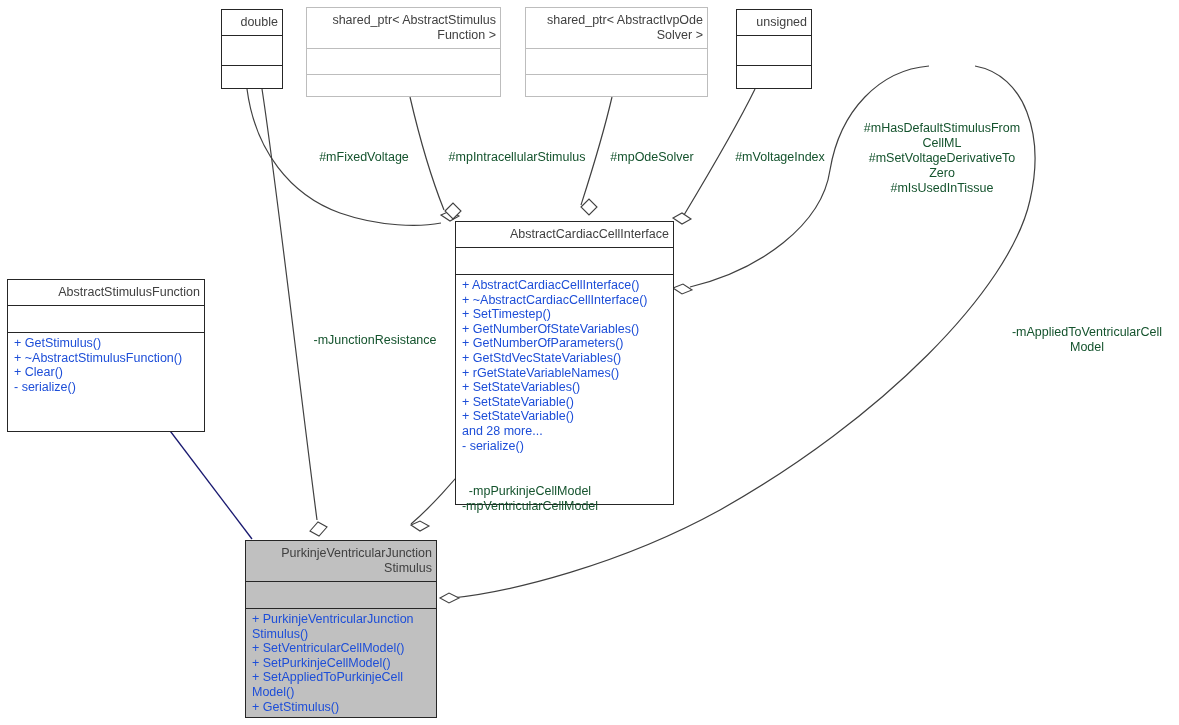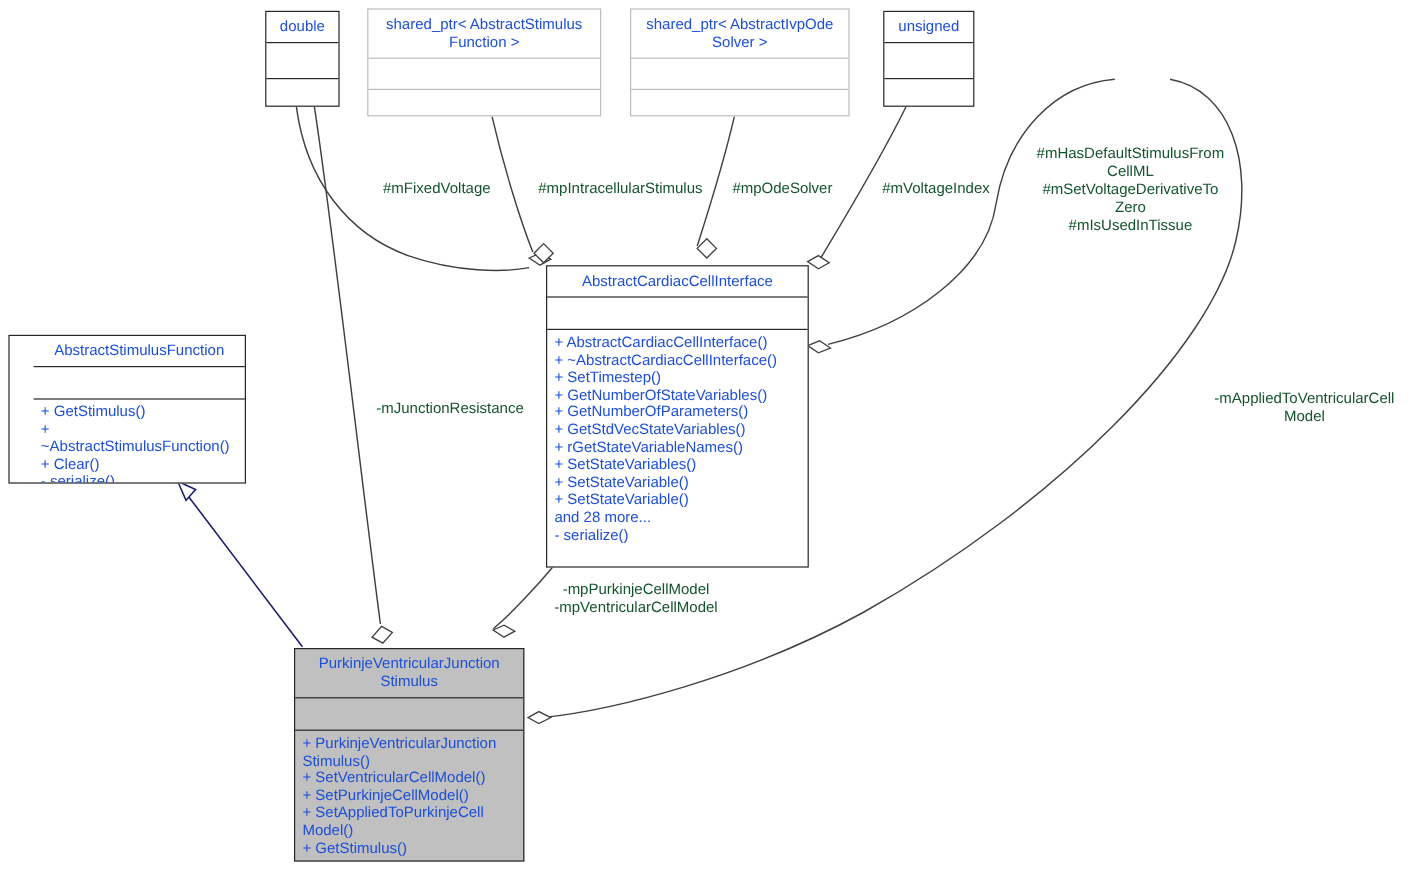--- a/index.html
+++ b/index.html
@@ -40,23 +40,23 @@
   }
   .umlbox.filled {
     background: #c0c0c0;
     border: 1px solid #262626;
   }
   .umlbox .sec {
     box-sizing: border-box;
     overflow: hidden;
   }
   .umlbox .sec.title {
-    text-align: center;
+    text-align: right;
     font-size: 12.5px;
-    color: #1d4ed8;
+    color: #404040;
     line-height: 15px;
     padding: 5px 4px 5px 4px;
     border-bottom: 1px solid #262626;
   }
   .umlbox.light .sec.title {
     border-bottom: 1px solid #bdbdbd;
   }
   .umlbox .sec.attrs {
     border-bottom: 1px solid #262626;
   }
@@ -145,32 +145,32 @@
     <div class="sec ops" style="flex:1;"></div>
   </div>
 
   <div class="umlbox" style="left:736px; top:9px; width:76px; height:80px;">
     <div class="sec title">unsigned</div>
     <div class="sec attrs" style="height:30px;"></div>
     <div class="sec ops" style="flex:1;"></div>
   </div>
 
 
-  <div class="umlbox" style="left:7px; top:279px; width:198px; height:124px;padding-left:20px;">
+  <div class="umlbox" style="left:7px; top:279px; width:198px; height:153px;">
     <div class="sec title">AbstractStimulusFunction</div>
     <div class="sec attrs" style="height:27px;"></div>
     <div class="sec ops" style="flex:1;">
       <div class="op">+ GetStimulus()</div>
       <div class="op">+ ~AbstractStimulusFunction()</div>
       <div class="op">+ Clear()</div>
       <div class="op">- serialize()</div>
     </div>
   </div>
 
-  <div class="umlbox" style="left:455px; top:221px; width:219px; height:252px;">
+  <div class="umlbox" style="left:455px; top:221px; width:219px; height:284px;">
     <div class="sec title">AbstractCardiacCellInterface</div>
     <div class="sec attrs" style="height:27px;"></div>
     <div class="sec ops" style="flex:1;">
       <div class="op">+ AbstractCardiacCellInterface()</div>
       <div class="op">+ ~AbstractCardiacCellInterface()</div>
       <div class="op">+ SetTimestep()</div>
       <div class="op">+ GetNumberOfStateVariables()</div>
       <div class="op">+ GetNumberOfParameters()</div>
       <div class="op">+ GetStdVecStateVariables()</div>
       <div class="op">+ rGetStateVariableNames()</div>

